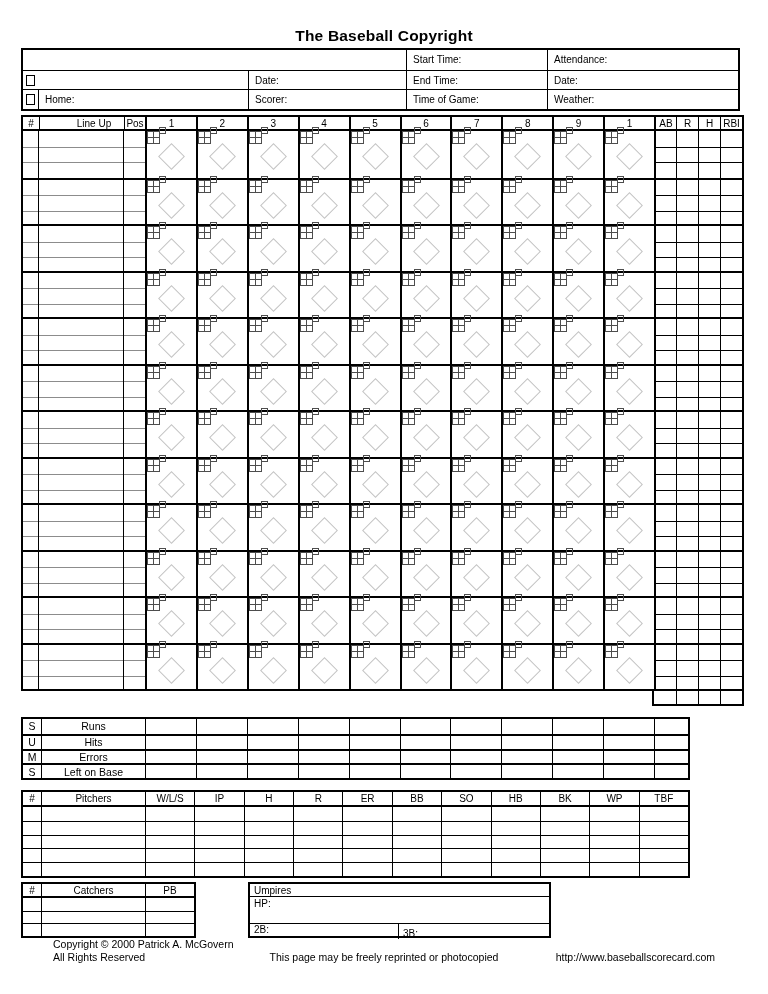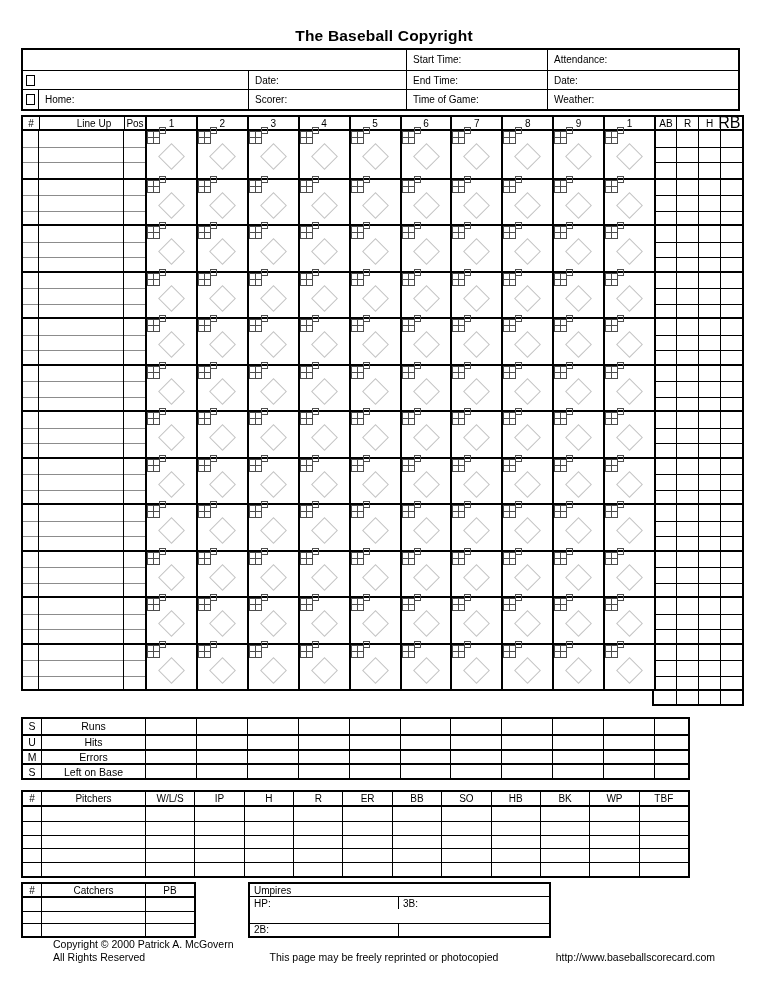--- a/index.html
+++ b/index.html
@@ -91,21 +91,21 @@
         <div style="position: absolute; left: 274.7px; top: 0px; width: 50.9px; height: 100%; border-left: 2px solid rgb(0, 0, 0); display: flex; align-items: center; justify-content: center; font-size: 10px;">4</div>
         <div style="position: absolute; left: 325.6px; top: 0px; width: 50.9px; height: 100%; border-left: 2px solid rgb(0, 0, 0); display: flex; align-items: center; justify-content: center; font-size: 10px;">5</div>
         <div style="position: absolute; left: 376.5px; top: 0px; width: 50.9px; height: 100%; border-left: 2px solid rgb(0, 0, 0); display: flex; align-items: center; justify-content: center; font-size: 10px;">6</div>
         <div style="position: absolute; left: 427.4px; top: 0px; width: 50.9px; height: 100%; border-left: 2px solid rgb(0, 0, 0); display: flex; align-items: center; justify-content: center; font-size: 10px;">7</div>
         <div style="position: absolute; left: 478.3px; top: 0px; width: 50.9px; height: 100%; border-left: 2px solid rgb(0, 0, 0); display: flex; align-items: center; justify-content: center; font-size: 10px;">8</div>
         <div style="position: absolute; left: 529.2px; top: 0px; width: 50.9px; height: 100%; border-left: 2px solid rgb(0, 0, 0); display: flex; align-items: center; justify-content: center; font-size: 10px;">9</div>
         <div style="position: absolute; left: 580.1px; top: 0px; width: 50.9px; height: 100%; border-left: 2px solid rgb(0, 0, 0); display: flex; align-items: center; justify-content: center; font-size: 10px;">1</div>
         <div style="position: absolute; left: 631px; top: 0px; width: 22px; height: 100%; border-left: 2px solid rgb(0, 0, 0); display: flex; align-items: center; justify-content: center; font-size: 10px;">AB</div>
         <div style="position: absolute; left: 653px; top: 0px; width: 22px; height: 100%; border-left: 1px solid rgb(0, 0, 0); display: flex; align-items: center; justify-content: center; font-size: 10px;">R</div>
         <div style="position: absolute; left: 675px; top: 0px; width: 22px; height: 100%; border-left: 1px solid rgb(0, 0, 0); display: flex; align-items: center; justify-content: center; font-size: 10px;">H</div>
-        <div style="position: absolute; left: 697px; top: 0px; width: 22px; height: 100%; border-left: 1px solid rgb(0, 0, 0); display: flex; align-items: center; justify-content: center; font-size: 16px;">RBI</div>
+        <div style="position: absolute; left: 697px; top: 0px; width: 22px; height: 100%; border-left: 1px solid rgb(0, 0, 0); display: flex; align-items: center; justify-content: center; font-size: 10px;">RBI</div>
       </div>
       <div style="position: absolute; left: 0px; top: 14px; width: 719px; height: 46.5px; border-top: none;">
         <div style="position: absolute; left: 0px; top: 0px; width: 16px; height: 100%; border-right: 1px solid rgb(0, 0, 0);">
           <div style="position: absolute; left: 0px; top: 15.5px; width: 100%; height: 0px; border-top: 1px solid rgb(140, 140, 140);"></div>
           <div style="position: absolute; left: 0px; top: 31px; width: 100%; height: 0px; border-top: 1px solid rgb(140, 140, 140);"></div>
         </div>
         <div style="position: absolute; left: 16px; top: 0px; width: 85px; height: 100%; border-right: 1px solid rgb(0, 0, 0);">
           <div style="position: absolute; left: 0px; top: 15.5px; width: 100%; height: 0px; border-top: 1px solid rgb(140, 140, 140);"></div>
           <div style="position: absolute; left: 0px; top: 31px; width: 100%; height: 0px; border-top: 1px solid rgb(140, 140, 140);"></div>
         </div>
@@ -1788,21 +1788,21 @@
       <div style="position: absolute; left: 18px; top: 0px; width: 0px; height: 100%; border-left: 1px solid rgb(0, 0, 0);"></div>
       <div style="position: absolute; left: 122px; top: 0px; width: 0px; height: 100%; border-left: 1px solid rgb(0, 0, 0);"></div>
     </div>
 
   <div class="abs" id="umpires-box">
     <div class="ump-row" style="top:0; height:12px; display:flex; align-items:center; padding-left:4px;">Umpires</div>
     <div class="ump-row bt" style="top:12px; height:13.4px;">
       <div class="ump-label" style="left:0; width:148px;">
           <span>HP:</span>
         </div>
-      <div class="ump-label" style="left:148px; width:151px; border-left:1px solid #000;">
+      <div class="ump-label" style="left:148px; width:151px; border-left:1px solid #000;margin-top:30px;">
           <span>3B:</span>
         </div>
     </div>
     <div class="ump-row bt" style="top:38.7px; height:13.3px;">
       <div class="ump-label" style="left:0; width:148px;">
           <span>2B:</span>
         </div>
       <div class="ump-label" style="left:148px; width:151px; border-left:1px solid #000;"></div>
     </div>
   </div>

